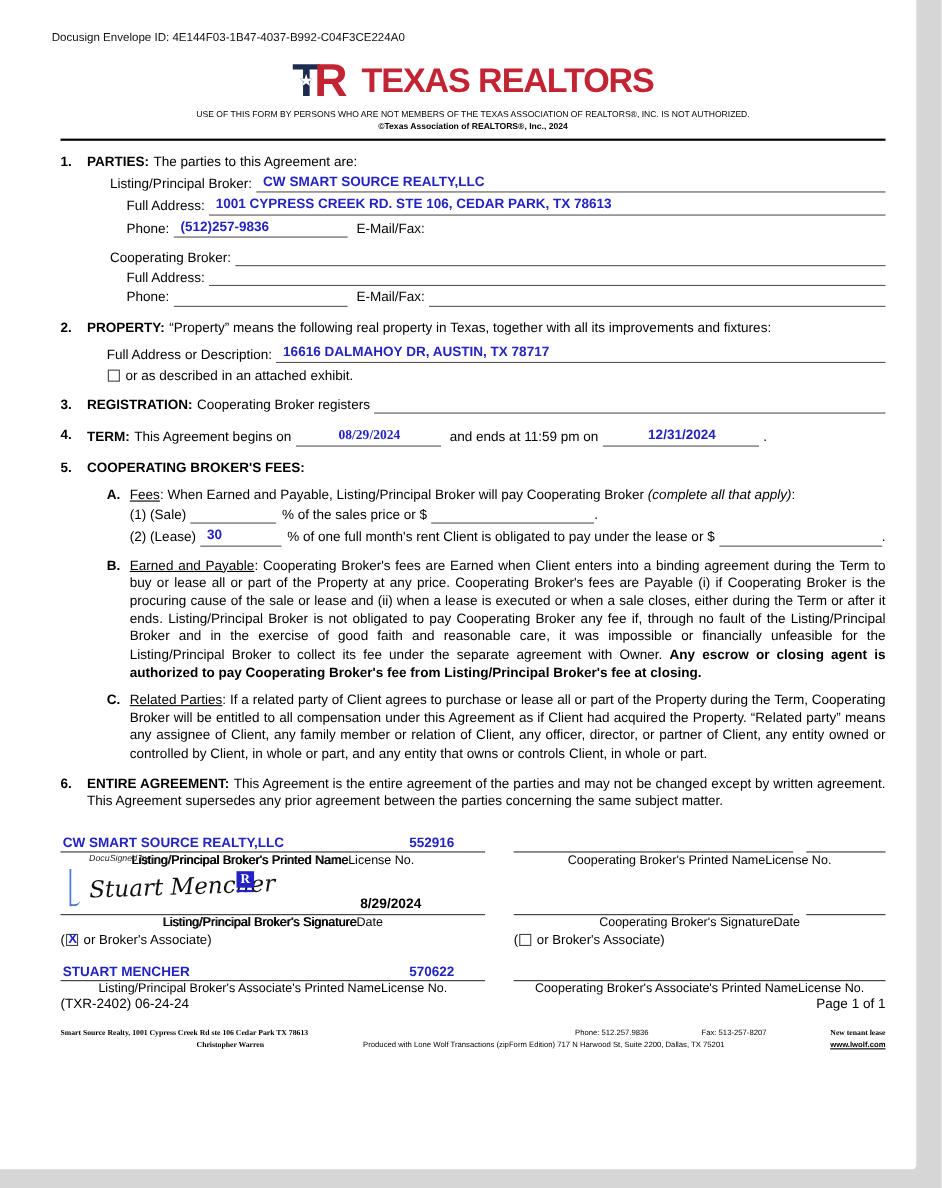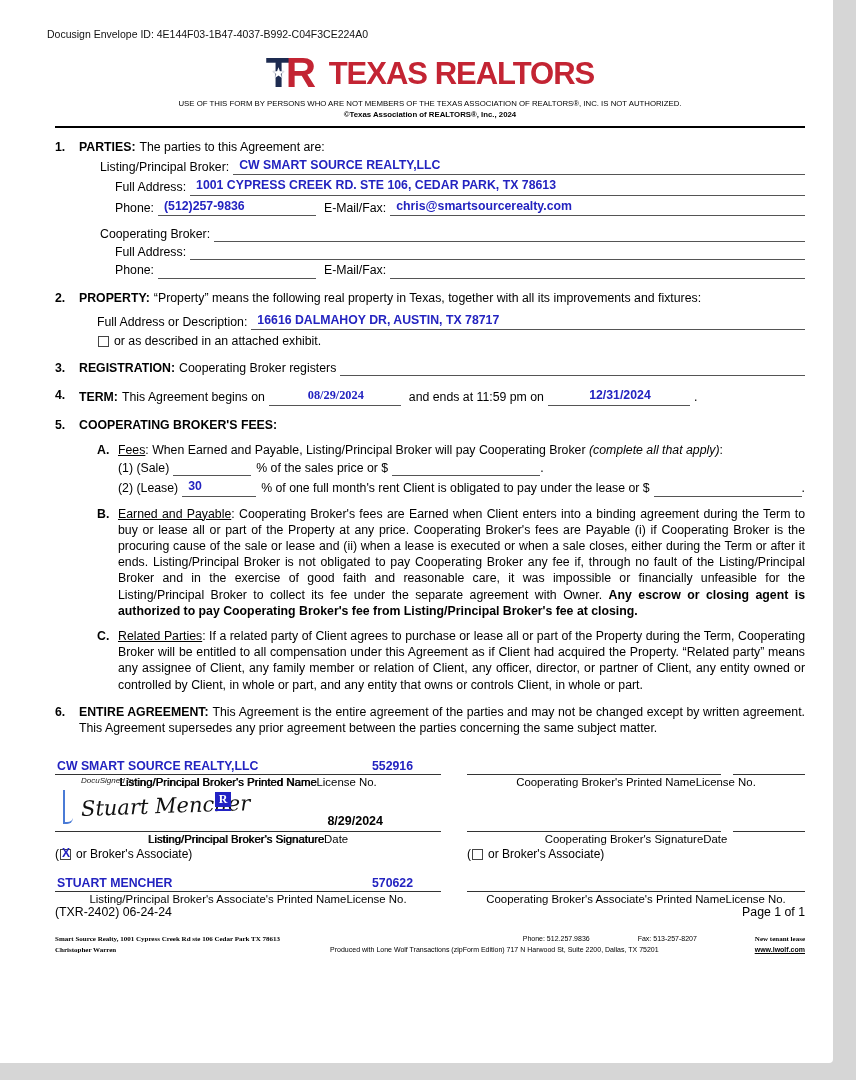--- a/index.html
+++ b/index.html
@@ -70,21 +70,21 @@
 
   
   .form-footer { display:flex; justify-content:space-between; font-size:12.3px; }
   .fine { margin-top:16px; font-size:7px; }
   .fine-row1 { display:flex; align-items:baseline; }
   .fine-serif { font-family:"Liberation Serif", serif; font-weight:bold; }
   .f-left { flex:1; }
   .f-phone { margin-right:48px; }
   .f-fax { margin-right:58px; }
   .fine-row2 { display:flex; align-items:baseline; margin-top:3px; }
-  .f2-left { flex:0 0 185px; }
+  .f2-left { flex:0 0 185px;text-align:right; }
   .f2-center { flex:1; text-align:center; }
   .f-link { text-decoration:underline; font-weight:bold; margin-left:6px; }
 </style>
 </head>
 <body>
 
 <div class="page">
   <div class="envelope">Docusign Envelope ID: 4E144F03-1B47-4037-B992-C04F3CE224A0</div>
 
   <div class="content">
@@ -110,21 +110,20 @@
           <span class="fill">CW SMART SOURCE REALTY,LLC</span>
         </div>
         <div class="row ind2">
           <span class="lbl">Full Address:</span>
           <span class="fill">1001 CYPRESS CREEK RD. STE 106, CEDAR PARK, TX  78613</span>
         </div>
         <div class="row ind2">
           <span class="lbl">Phone:</span>
           <span class="fill w150">(512)257-9836</span>
           <span class="lbl" style="padding-left:8px;">E-Mail/Fax:</span>
-          <span class="fill">chris@smartsourcerealty.com</span>
         </div>
         <div class="gap8"></div>
         <div class="row ind1">
           <span class="lbl">Cooperating Broker:</span>
           <span class="fill"></span>
         </div>
         <div class="row ind2">
           <span class="lbl">Full Address:</span>
           <span class="fill"></span>
         </div>

